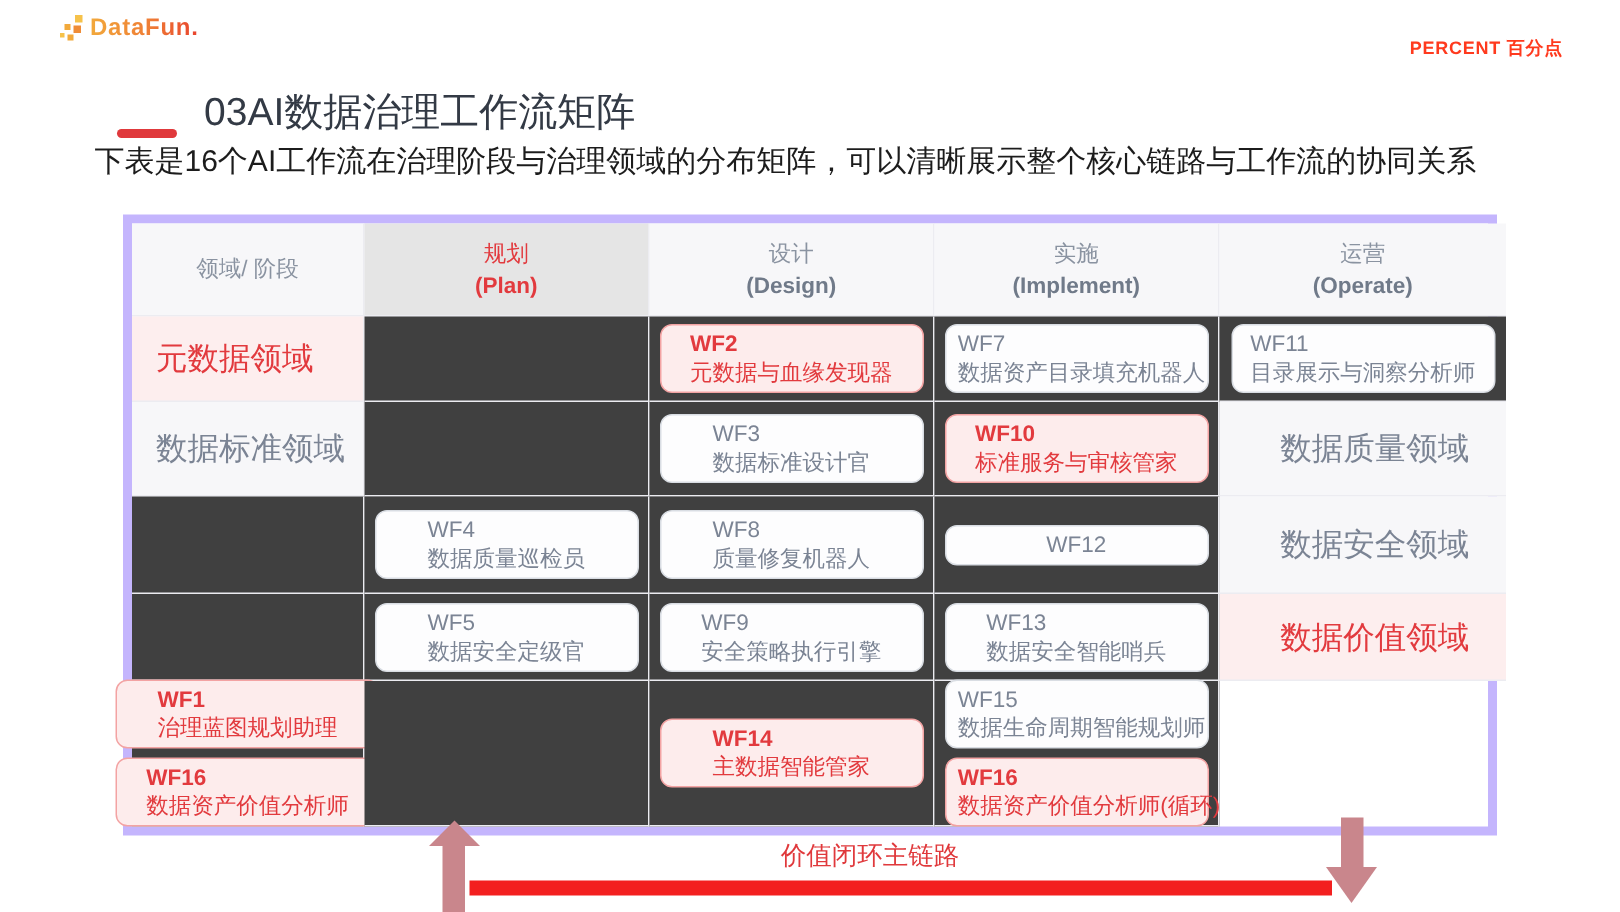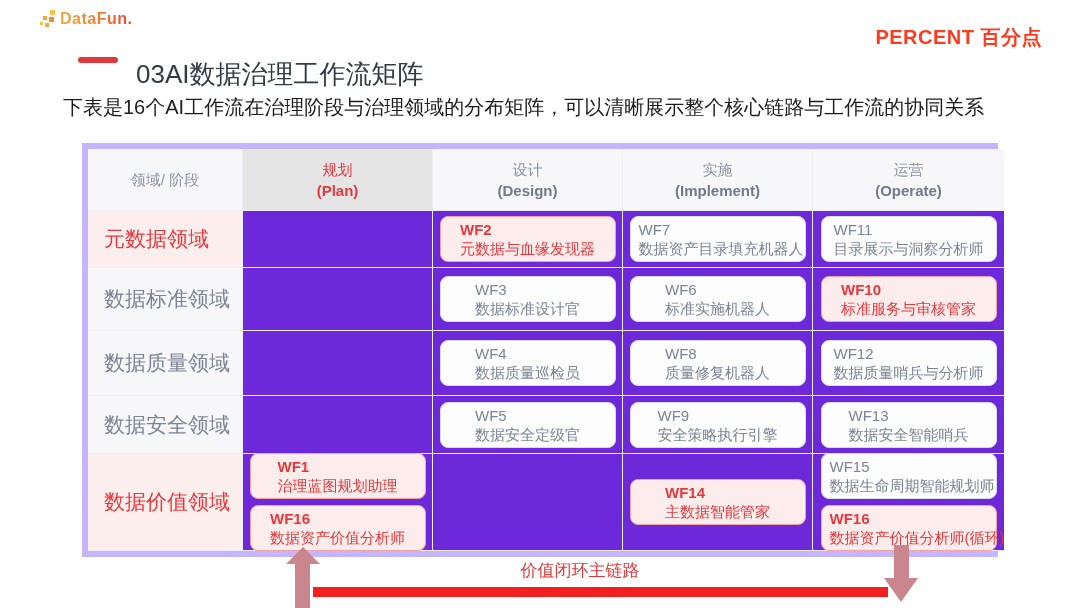--- a/index.html
+++ b/index.html
@@ -8,24 +8,24 @@
   .slide { position:relative; width:1080px; height:608px; background:#ffffff; overflow:hidden; }
 
   
   .logo { position:absolute; left:40px; top:8px; display:flex; align-items:center; }
   .logo-pixels { margin-right:2px; }
   .logo-text {
     font-size:16px; font-weight:bold; letter-spacing:0.5px;
     background:linear-gradient(90deg,#f2a93b 0%,#ef7d35 55%,#e8432d 100%);
     -webkit-background-clip:text; background-clip:text; color:transparent;
   }
-  .partner { position:absolute; right:38px; top:24px; font-size:20px; font-weight:bold; color:#ff3a1e; letter-spacing:0.5px; }
-
-  
-  .title-row { position:absolute; left:78px; top:57px; display:flex; align-items:flex-start; }
+  .partner { position:absolute; right:38px; top:24px; font-size:12px; font-weight:bold; color:#ff3a1e; letter-spacing:0.5px; }
+
+  
+  .title-row { position:absolute; left:78px; top:57px; display:flex; align-items:flex-end; }
   .title-dash { width:40px; height:6px; background:#e0393c; border-radius:3px; margin-right:18px; }
   .title-text { font-size:26px; color:#333a45; }
   .subtitle { position:absolute; left:63px; top:94px; width:960px; font-size:20px; color:#1c1c1c; }
 
   
   .matrix {
     position:absolute; left:82px; top:143px; width:916px;
     display:grid;
     grid-template-columns:155px 190px 190px 190px 191px;
     grid-template-rows:62px 57px 63px 65px 58px 97px;
@@ -35,21 +35,21 @@
           display:flex; align-items:center; justify-content:center; }
   .cell:nth-child(5n) { border-right:none;justify-content:center; }
   .hdr { flex-direction:column; background:#f7f7f9; line-height:21px; }
   .hdr .zh { font-size:15px; color:#8a93a1; }
   .hdr .en { font-size:15px; font-weight:bold; color:#707a89; }
   .hdr.hl { background:#e5e5e5; }
   .hdr.hl .zh, .hdr.hl .en { color:#e23a3e; }
   .rowlabel { justify-content:flex-start; padding-left:16px; background:#f7f7f9;
               font-size:21px; color:#7b8494; }
   .rowlabel.hl { background:#fdeeee; color:#e23a3e; }
-  .body { background:#6d28d9; }
+  .body { background:#404040; }
   .stack { flex-direction:column; gap:6px; }
 
   .wf-box { width:176px; border-radius:8px; padding:3px 8px; background:#fdfdfe;
             border:1px solid #d9dde3; }
   .wf-inner { width:fit-content; margin:0 auto; text-align:left; line-height:19px; }
   .wf-code { display:block; font-size:15px; color:#7b8494; }
   .wf-name { display:block; font-size:15px; color:#7b8494; white-space:nowrap; }
   .wf-box.red { background:#fdecec; border:1px solid #f3a3a3; }
   .wf-box.red .wf-code { font-weight:bold; color:#e23a3e; }
   .wf-box.red .wf-name { color:#e23a3e; }
@@ -143,28 +143,20 @@
     <div class="cell body"></div>
     <div class="cell body">
       <div class="wf-box">
           <div class="wf-inner">
         <span class="wf-code">WF3</span>
         <span class="wf-name">数据标准设计官</span>
       </div>
         </div>
     </div>
     <div class="cell body">
-      <div class="wf-box">
-          <div class="wf-inner">
-        <span class="wf-code">WF6</span>
-        <span class="wf-name">标准实施机器人</span>
-      </div>
-        </div>
-    </div>
-    <div class="cell body">
       <div class="wf-box red">
           <div class="wf-inner">
         <span class="wf-code">WF10</span>
         <span class="wf-name">标准服务与审核管家</span>
       </div>
         </div>
     </div>
 
     <div class="cell rowlabel">数据质量领域</div>
     <div class="cell body"></div>
@@ -181,21 +173,20 @@
           <div class="wf-inner">
         <span class="wf-code">WF8</span>
         <span class="wf-name">质量修复机器人</span>
       </div>
         </div>
     </div>
     <div class="cell body">
       <div class="wf-box">
           <div class="wf-inner">
         <span class="wf-code">WF12</span>
-        <span class="wf-name">数据质量哨兵与分析师</span>
       </div>
         </div>
     </div>
 
     <div class="cell rowlabel">数据安全领域</div>
     <div class="cell body"></div>
     <div class="cell body">
       <div class="wf-box">
           <div class="wf-inner">
         <span class="wf-code">WF5</span>

